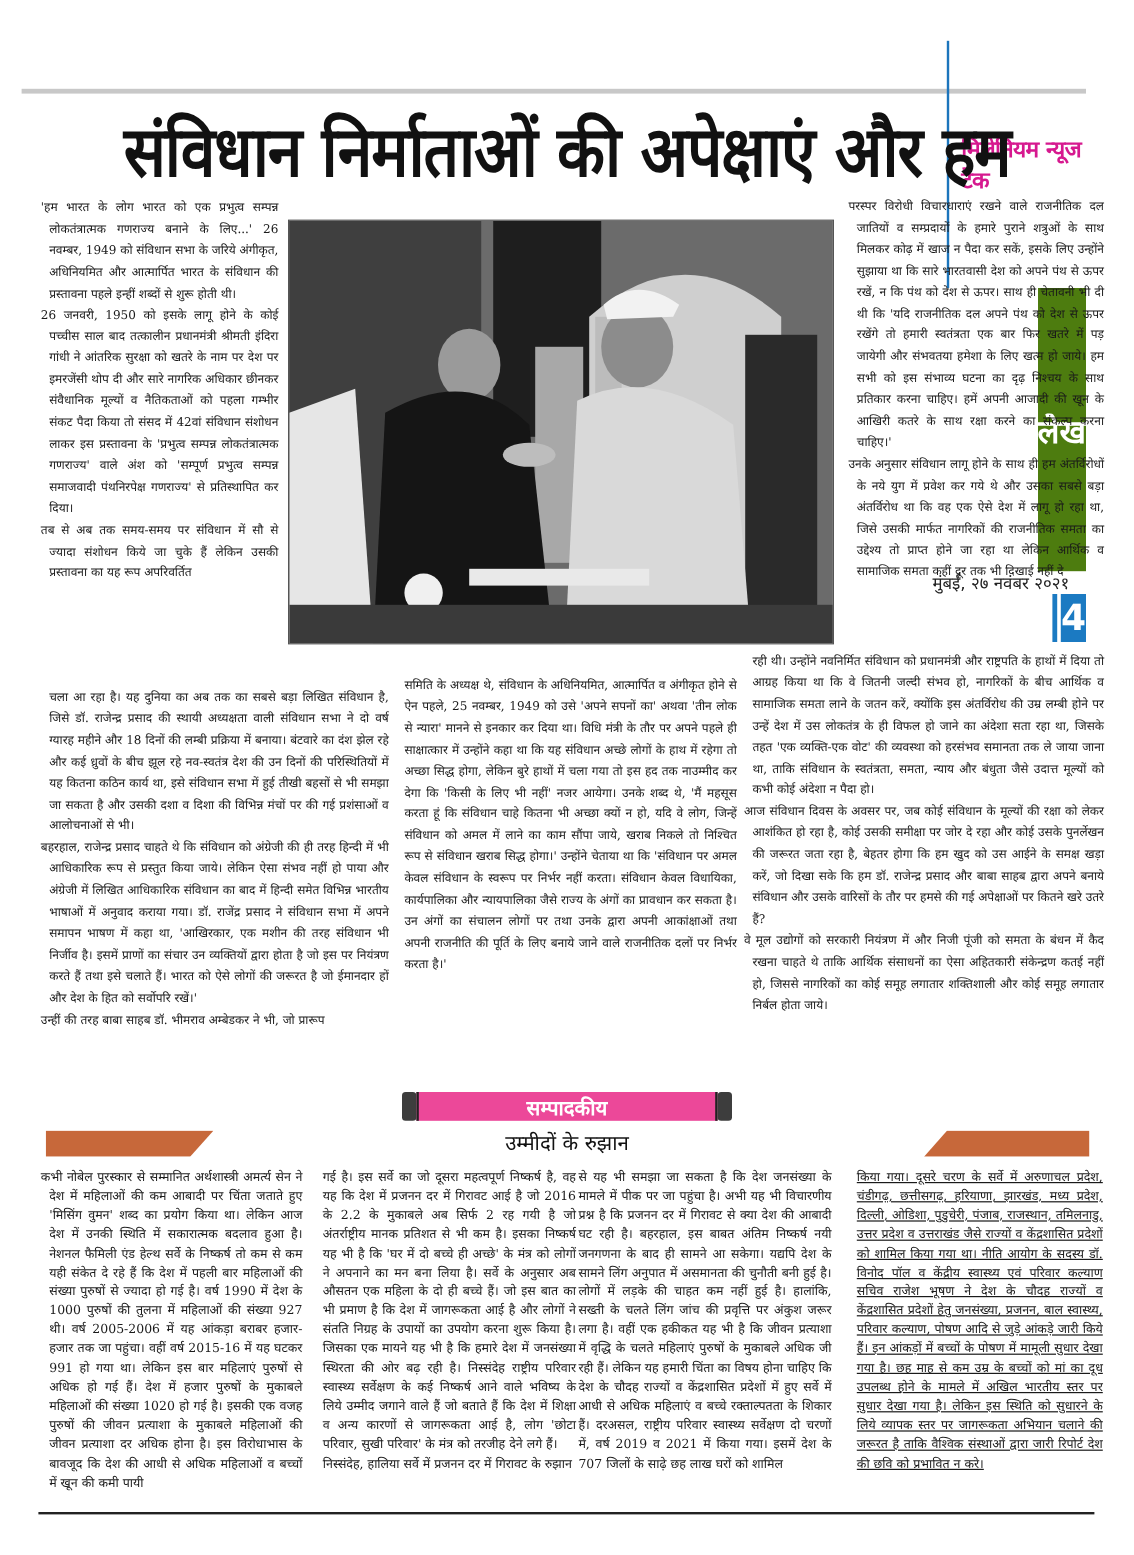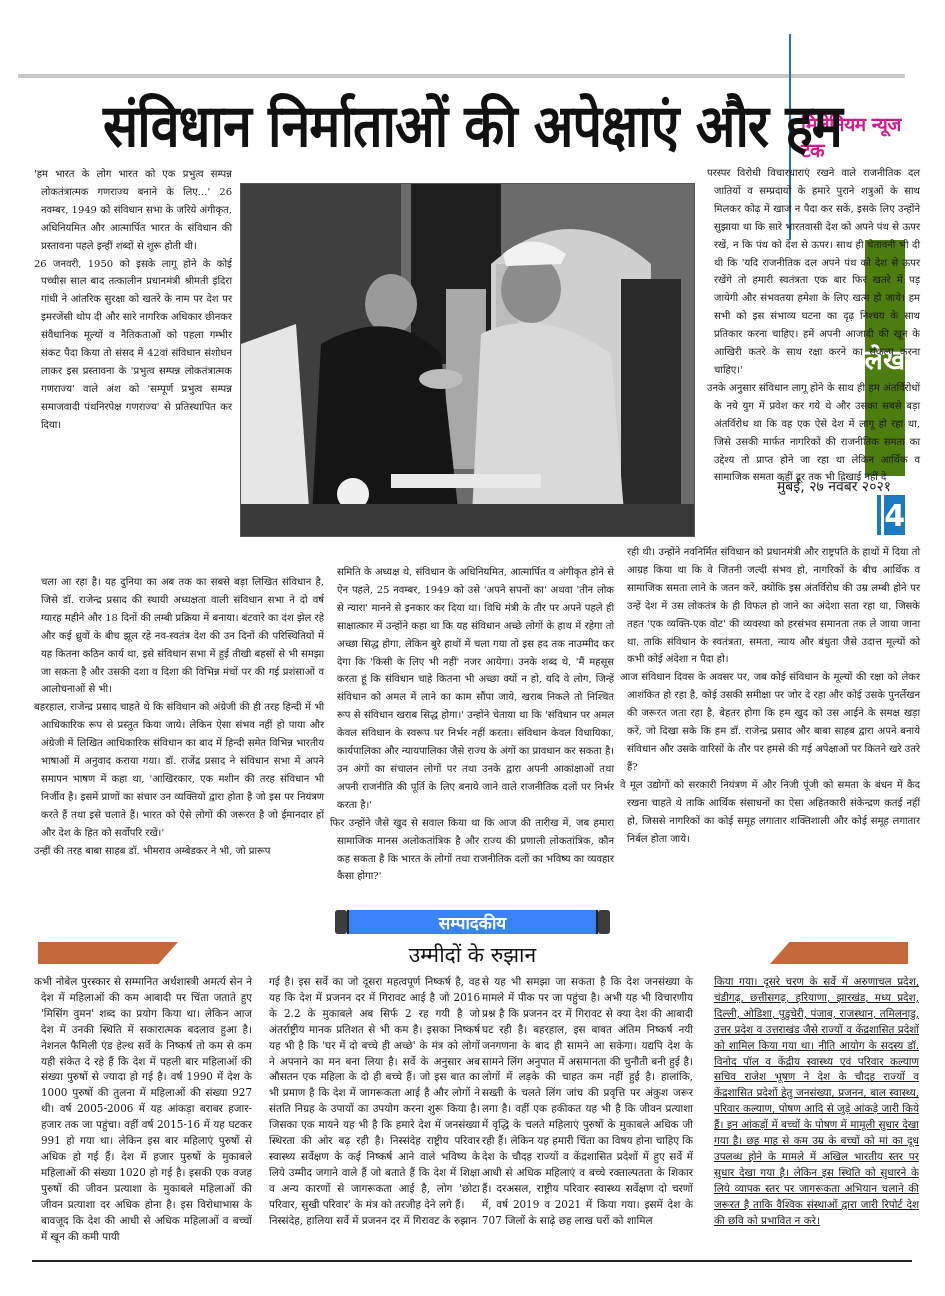--- a/index.html
+++ b/index.html
@@ -28,28 +28,28 @@
   .col-left2 { left: 34px; top: 573px; width: 290px; }
   .col-mid { left: 330px; top: 563px; width: 284px; }
   .col-right { left: 707px; top: 164px; width: 213px; }
   .col-right2 { left: 620px; top: 543px; width: 300px; }
   .photo { position: absolute; left: 240px; top: 183px; width: 453px; height: 352px;
            background: linear-gradient(90deg, #3a3a3a 0%, #5a5a5a 20%, #2c2c2c 35%, #8a8a8a 50%, #bdbdbd 65%, #d8d8d8 80%, #777 95%);
            border: 1px solid #555; overflow: hidden; }
   .photo svg { width: 100%; height: 100%; display: block; }
   .editorial-banner { position: absolute; left: 335px; top: 910px; width: 275px; height: 24px; display: flex; }
   .editorial-banner .cap { width: 12px; background: #3d3d3d; border-radius: 3px; }
-  .editorial-banner .mid { flex: 1; background: #3b82f6; color: #fff; font-family: "DejaVu Sans", sans-serif;
+  .editorial-banner .mid { flex: 1; background: #ec4899; color: #fff; font-family: "DejaVu Sans", sans-serif;
                            font-weight: bold; font-size: 17px; display: flex; align-items: center; justify-content: center;
                            border-left: 2px solid #222; border-right: 2px solid #222; }
   .ed-stripe { position: absolute; top: 942px; height: 22px; background: #c7683a; }
   .ed-stripe.left { left: 38px; width: 140px; clip-path: polygon(0 0, 100% 0, 86% 100%, 0 100%); }
   .ed-stripe.right { left: 770px; width: 138px; clip-path: polygon(14% 0, 100% 0, 100% 100%, 0 100%); }
   .ed-title { position: absolute; left: 0; top: 940px; width: 945px; text-align: center;
-              font-family: "DejaVu Sans", sans-serif; font-size: 21px; color: #111; }
+              font-family: "DejaVu Sans", sans-serif; font-size: 17px; color: #111; }
   .ed-col { position: absolute; top: 974px; font-size: 10.4px; line-height: 15.9px; text-align: justify; }
   .ed-col p { margin: 0; text-indent: -7px; padding-left: 7px; }
   .ed-c1 { left: 34px; width: 218px; }
   .ed-c2 { left: 262px; width: 218px; }
   .ed-c3 { left: 475px; width: 218px; }
   .ed-c4 { left: 707px; width: 212px; text-decoration: underline; }
   .rule { position: absolute; top: 1260px; height: 2px; background: #222; }
 </style>
 </head>
 <body>
@@ -62,20 +62,21 @@
     <div class="bar"></div>
     <div class="num">4</div>
   </div>
 </div>
 
 <div class="headline">संविधान निर्माताओं की अपेक्षाएं और हम</div>
 
 <div class="col col-left">
   <p>'हम भारत के लोग भारत को एक प्रभुत्व सम्पन्न लोकतंत्रात्मक गणराज्य बनाने के लिए...' 26 नवम्बर, 1949 को संविधान सभा के जरिये अंगीकृत, अधिनियमित और आत्मार्पित भारत के संविधान की प्रस्तावना पहले इन्हीं शब्दों से शुरू होती थी।</p>
   <p>26 जनवरी, 1950 को इसके लागू होने के कोई पच्चीस साल बाद तत्कालीन प्रधानमंत्री श्रीमती इंदिरा गांधी ने आंतरिक सुरक्षा को खतरे के नाम पर देश पर इमरजेंसी थोप दी और सारे नागरिक अधिकार छीनकर संवैधानिक मूल्यों व नैतिकताओं को पहला गम्भीर संकट पैदा किया तो संसद में 42वां संविधान संशोधन लाकर इस प्रस्तावना के 'प्रभुत्व सम्पन्न लोकतंत्रात्मक गणराज्य' वाले अंश को 'सम्पूर्ण प्रभुत्व सम्पन्न समाजवादी पंथनिरपेक्ष गणराज्य' से प्रतिस्थापित कर दिया।</p>
+  <p>तब से अब तक समय-समय पर संविधान में सौ से ज्यादा संशोधन किये जा चुके हैं लेकिन उसकी प्रस्तावना का यह रूप अपरिवर्तित</p>
 </div>
 
 <div class="photo">
   <svg viewBox="0 0 453 352" preserveAspectRatio="none">
     <rect x="0" y="0" width="453" height="352" fill="#6b6b6b"></rect>
     <rect x="0" y="0" width="160" height="352" fill="#3f3f3f"></rect>
     <rect x="170" y="0" width="90" height="180" fill="#1e1e1e"></rect>
     <path d="M250 352 L250 80 Q330 10 410 80 L410 352 Z" fill="#cfcfcf"></path>
     <rect x="380" y="95" width="60" height="230" fill="#2a2a2a"></rect>
     <rect x="205" y="105" width="40" height="180" fill="#a8a8a8"></rect>
@@ -94,21 +95,20 @@
 </div>
 
 <div class="col col-left2">
   <p style="text-indent:0">चला आ रहा है। यह दुनिया का अब तक का सबसे बड़ा लिखित संविधान है, जिसे डॉ. राजेन्द्र प्रसाद की स्थायी अध्यक्षता वाली संविधान सभा ने दो वर्ष ग्यारह महीने और 18 दिनों की लम्बी प्रक्रिया में बनाया। बंटवारे का दंश झेल रहे और कई ध्रुवों के बीच झूल रहे नव-स्वतंत्र देश की उन दिनों की परिस्थितियों में यह कितना कठिन कार्य था, इसे संविधान सभा में हुई तीखी बहसों से भी समझा जा सकता है और उसकी दशा व दिशा की विभिन्न मंचों पर की गई प्रशंसाओं व आलोचनाओं से भी।</p>
   <p>बहरहाल, राजेन्द्र प्रसाद चाहते थे कि संविधान को अंग्रेजी की ही तरह हिन्दी में भी आधिकारिक रूप से प्रस्तुत किया जाये। लेकिन ऐसा संभव नहीं हो पाया और अंग्रेजी में लिखित आधिकारिक संविधान का बाद में हिन्दी समेत विभिन्न भारतीय भाषाओं में अनुवाद कराया गया। डॉ. राजेंद्र प्रसाद ने संविधान सभा में अपने समापन भाषण में कहा था, 'आखिरकार, एक मशीन की तरह संविधान भी निर्जीव है। इसमें प्राणों का संचार उन व्यक्तियों द्वारा होता है जो इस पर नियंत्रण करते हैं तथा इसे चलाते हैं। भारत को ऐसे लोगों की जरूरत है जो ईमानदार हों और देश के हित को सर्वोपरि रखें।'</p>
   <p>उन्हीं की तरह बाबा साहब डॉ. भीमराव अम्बेडकर ने भी, जो प्रारूप</p>
 </div>
 
 <div class="col col-mid">
   <p style="text-indent:0">समिति के अध्यक्ष थे, संविधान के अधिनियमित, आत्मार्पित व अंगीकृत होने से ऐन पहले, 25 नवम्बर, 1949 को उसे 'अपने सपनों का' अथवा 'तीन लोक से न्यारा' मानने से इनकार कर दिया था। विधि मंत्री के तौर पर अपने पहले ही साक्षात्कार में उन्होंने कहा था कि यह संविधान अच्छे लोगों के हाथ में रहेगा तो अच्छा सिद्ध होगा, लेकिन बुरे हाथों में चला गया तो इस हद तक नाउम्मीद कर देगा कि 'किसी के लिए भी नहीं' नजर आयेगा। उनके शब्द थे, 'मैं महसूस करता हूं कि संविधान चाहे कितना भी अच्छा क्यों न हो, यदि वे लोग, जिन्हें संविधान को अमल में लाने का काम सौंपा जाये, खराब निकले तो निश्चित रूप से संविधान खराब सिद्ध होगा।' उन्होंने चेताया था कि 'संविधान पर अमल केवल संविधान के स्वरूप पर निर्भर नहीं करता। संविधान केवल विधायिका, कार्यपालिका और न्यायपालिका जैसे राज्य के अंगों का प्रावधान कर सकता है। उन अंगों का संचालन लोगों पर तथा उनके द्वारा अपनी आकांक्षाओं तथा अपनी राजनीति की पूर्ति के लिए बनाये जाने वाले राजनीतिक दलों पर निर्भर करता है।'</p>
-  <p>फिर उन्होंने जैसे खुद से सवाल किया था कि आज की तारीख में, जब हमारा सामाजिक मानस अलोकतांत्रिक है और राज्य की प्रणाली लोकतांत्रिक, कौन कह सकता है कि भारत के लोगों तथा राजनीतिक दलों का भविष्य का व्यवहार कैसा होगा?'</p>
 </div>
 
 <div class="col col-right">
   <p>परस्पर विरोधी विचारधाराएं रखने वाले राजनीतिक दल जातियों व सम्प्रदायों के हमारे पुराने शत्रुओं के साथ मिलकर कोढ़ में खाज न पैदा कर सकें, इसके लिए उन्होंने सुझाया था कि सारे भारतवासी देश को अपने पंथ से ऊपर रखें, न कि पंथ को देश से ऊपर। साथ ही चेतावनी भी दी थी कि 'यदि राजनीतिक दल अपने पंथ को देश से ऊपर रखेंगे तो हमारी स्वतंत्रता एक बार फिर खतरे में पड़ जायेगी और संभवतया हमेशा के लिए खत्म हो जाये। हम सभी को इस संभाव्य घटना का दृढ़ निश्चय के साथ प्रतिकार करना चाहिए। हमें अपनी आजादी की खून के आखिरी कतरे के साथ रक्षा करने का संकल्प करना चाहिए।'</p>
   <p>उनके अनुसार संविधान लागू होने के साथ ही हम अंतर्विरोधों के नये युग में प्रवेश कर गये थे और उसका सबसे बड़ा अंतर्विरोध था कि वह एक ऐसे देश में लागू हो रहा था, जिसे उसकी मार्फत नागरिकों की राजनीतिक समता का उद्देश्य तो प्राप्त होने जा रहा था लेकिन आर्थिक व सामाजिक समता कहीं दूर तक भी दिखाई नहीं दे</p>
 </div>
 
 <div class="col col-right2">
   <p style="text-indent:0">रही थी। उन्होंने नवनिर्मित संविधान को प्रधानमंत्री और राष्ट्रपति के हाथों में दिया तो आग्रह किया था कि वे जितनी जल्दी संभव हो, नागरिकों के बीच आर्थिक व सामाजिक समता लाने के जतन करें, क्योंकि इस अंतर्विरोध की उम्र लम्बी होने पर उन्हें देश में उस लोकतंत्र के ही विफल हो जाने का अंदेशा सता रहा था, जिसके तहत 'एक व्यक्ति-एक वोट' की व्यवस्था को हरसंभव समानता तक ले जाया जाना था, ताकि संविधान के स्वतंत्रता, समता, न्याय और बंधुता जैसे उदात्त मूल्यों को कभी कोई अंदेशा न पैदा हो।</p>
   <p>आज संविधान दिवस के अवसर पर, जब कोई संविधान के मूल्यों की रक्षा को लेकर आशंकित हो रहा है, कोई उसकी समीक्षा पर जोर दे रहा और कोई उसके पुनर्लेखन की जरूरत जता रहा है, बेहतर होगा कि हम खुद को उस आईने के समक्ष खड़ा करें, जो दिखा सके कि हम डॉ. राजेन्द्र प्रसाद और बाबा साहब द्वारा अपने बनाये संविधान और उसके वारिसों के तौर पर हमसे की गई अपेक्षाओं पर कितने खरे उतरे हैं?</p>

